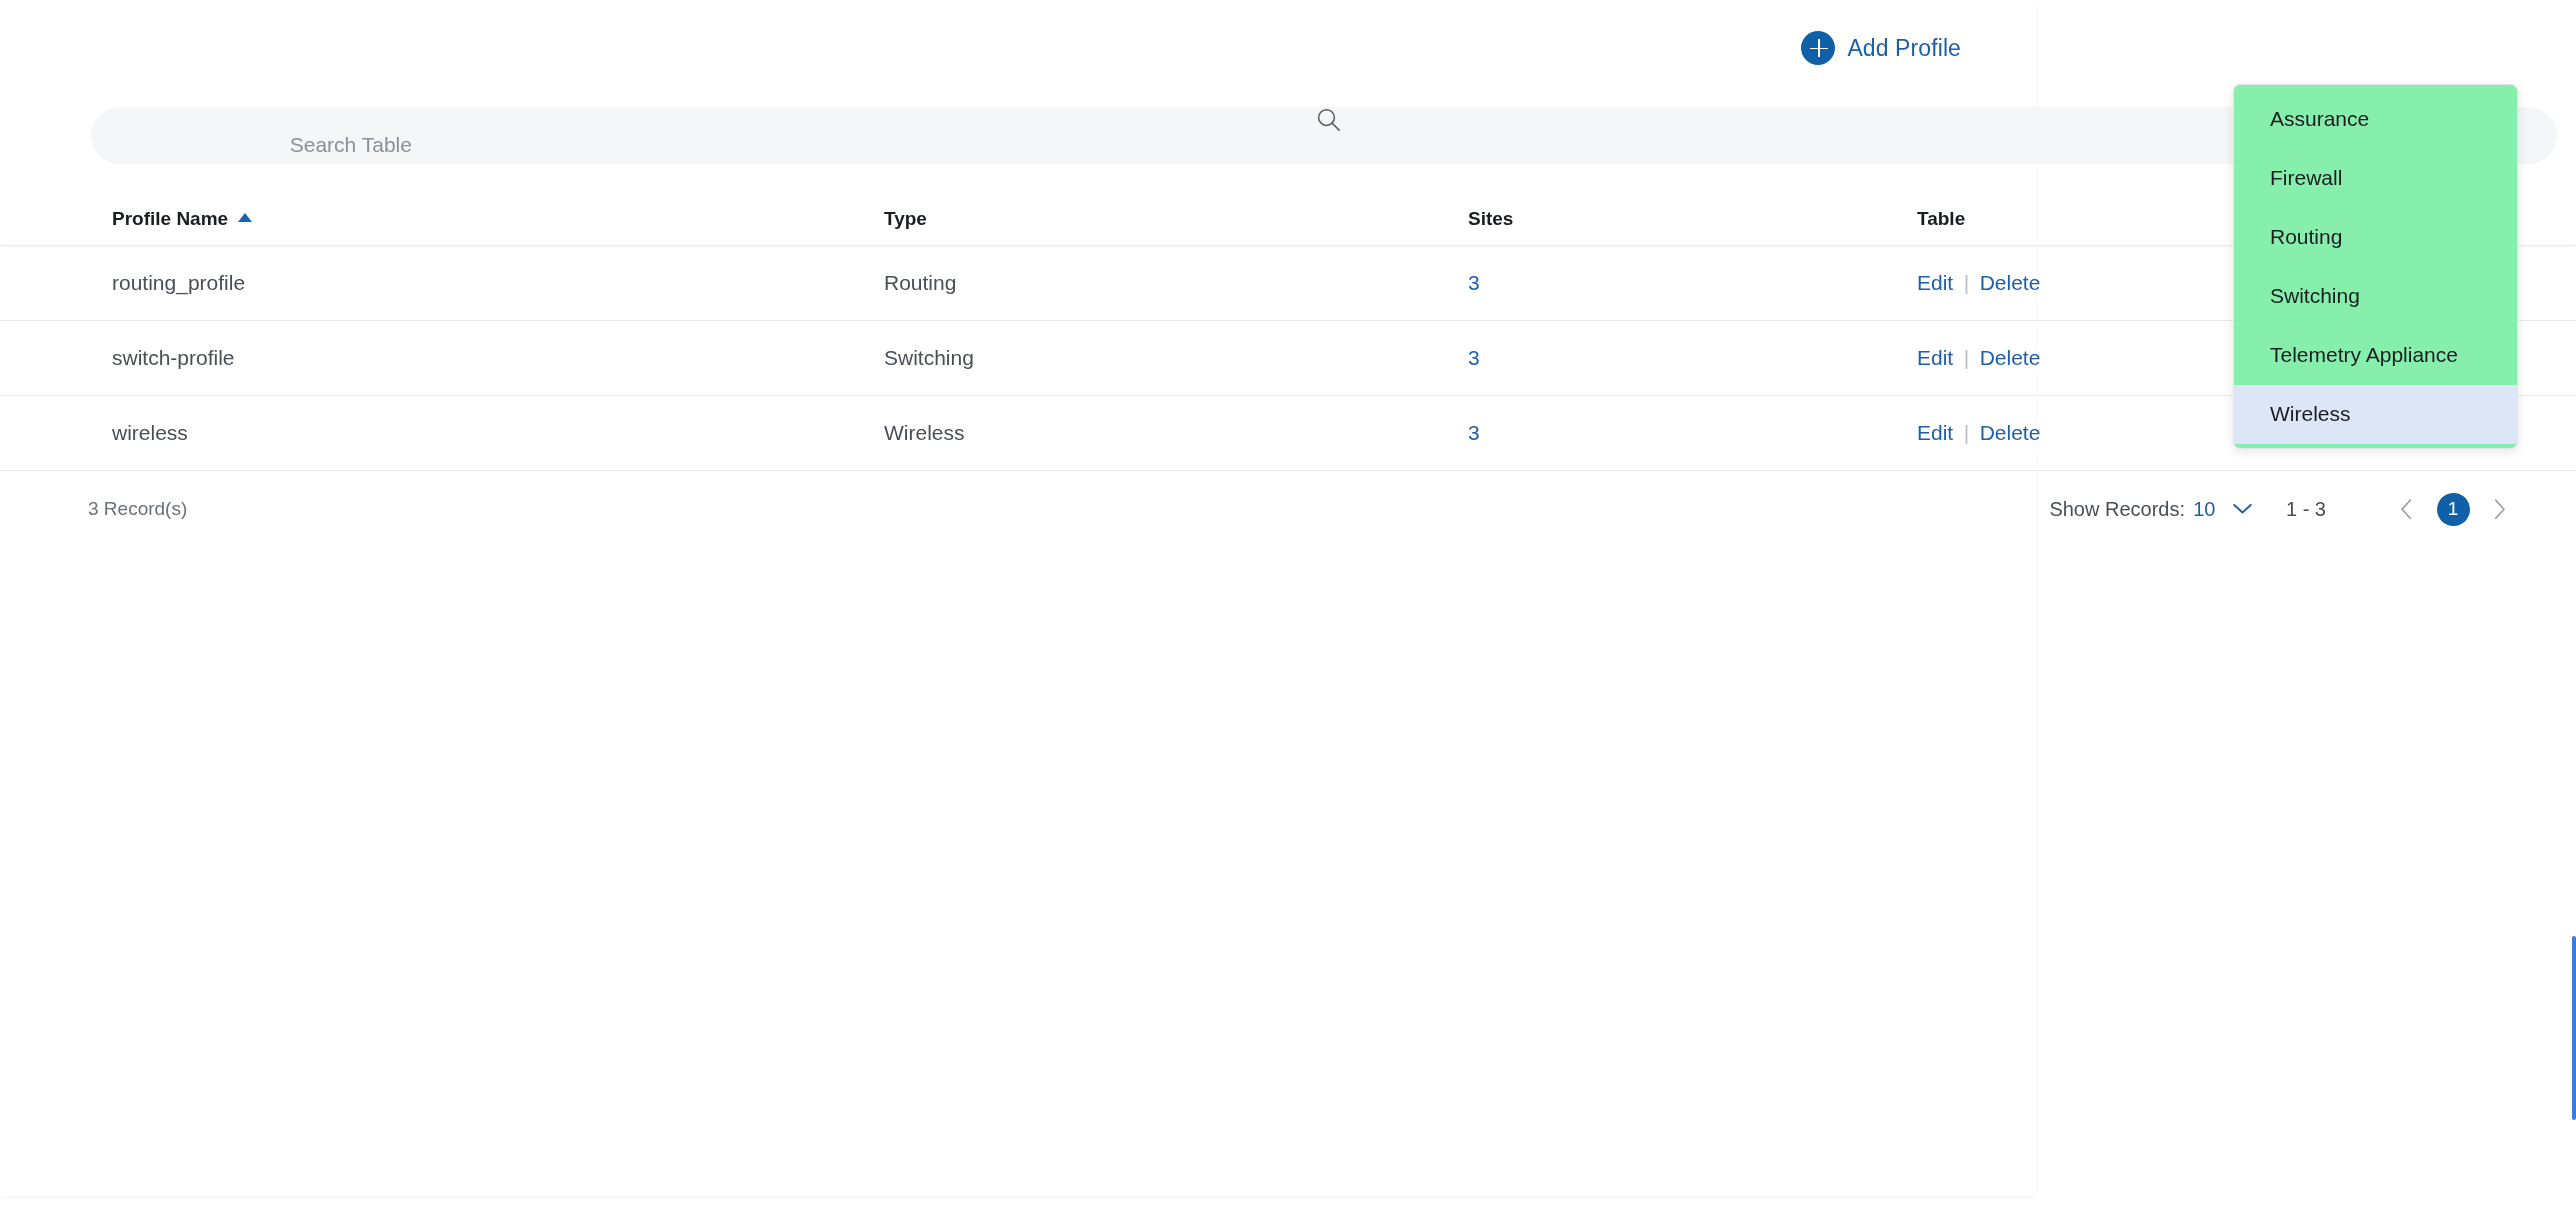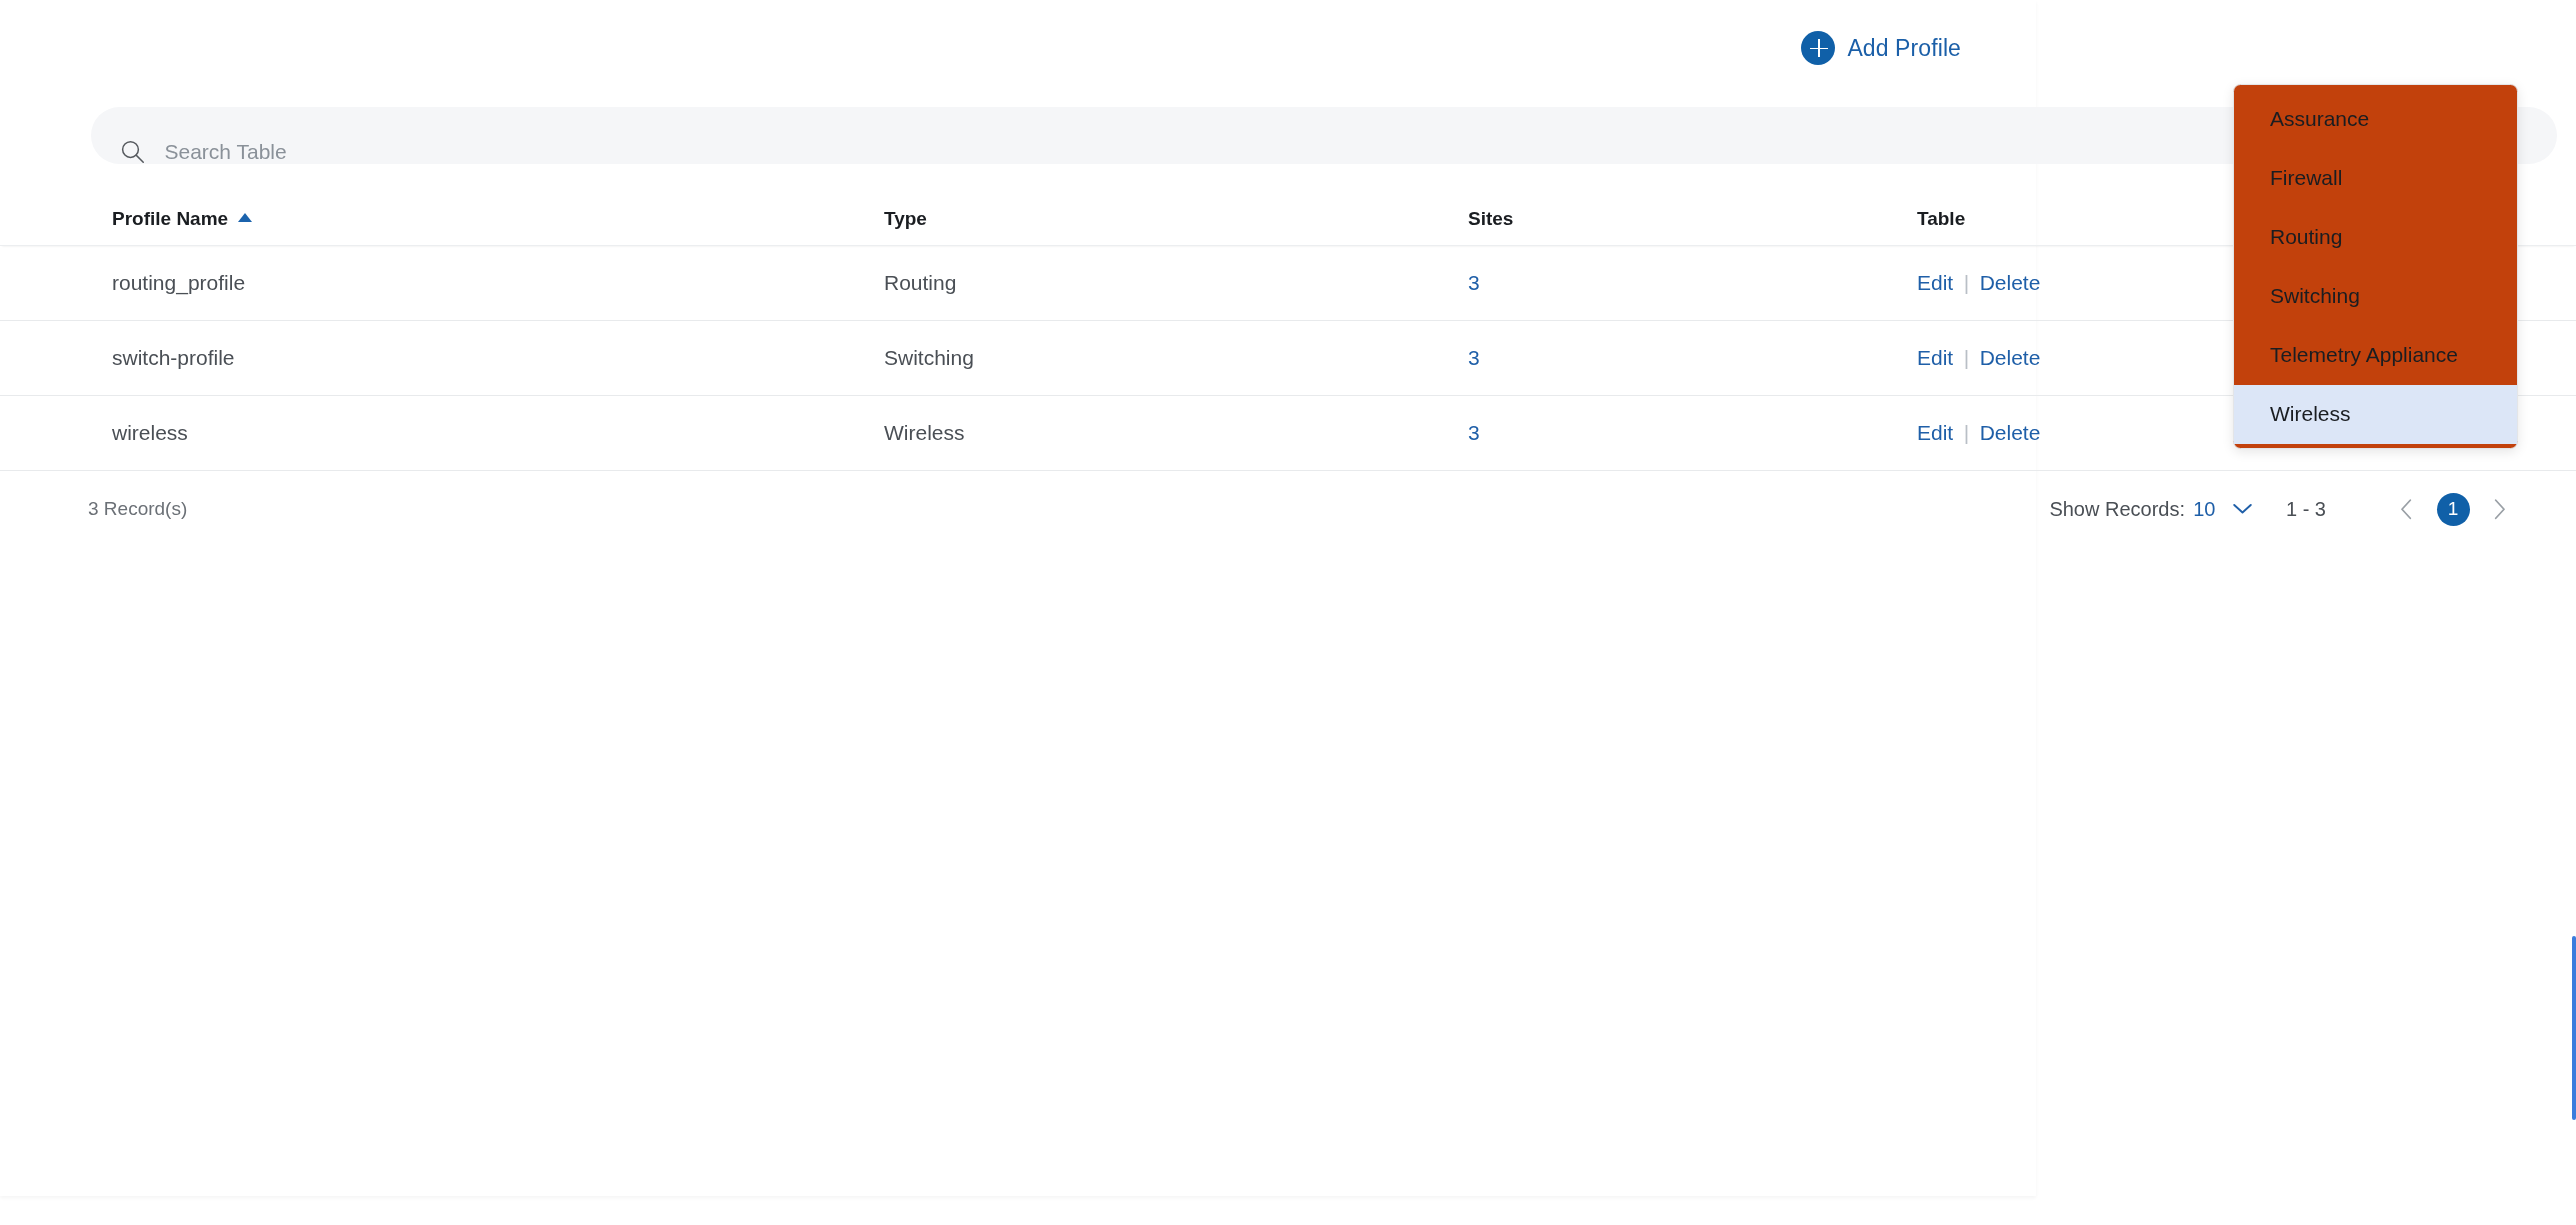--- a/index.html
+++ b/index.html
@@ -68,23 +68,24 @@
   
   .search-bar {
     position: absolute;
     left: 91px;
     top: 107px;
     width: 2466px;
     height: 57px;
     background: #f5f6f8;
     border-radius: 28.5px;
     display: flex;
-    align-items: flex-end;
+    align-items: center;
     box-sizing: border-box;
     padding-left: 28.5px;
+    flex-direction: column;
   }
   .search-icon {
     width: 25.5px;
     height: 25.5px;
     flex: 0 0 auto;
     position: relative;
     margin-right: 19.5px;
   }
   .search-icon svg { display: block; }
   .search-input {
@@ -223,21 +224,21 @@
     margin: 0 13.5px;
     cursor: pointer;
   }
 
   
   .dropdown {
     position: absolute;
     left: 2233px;
     top: 84px;
     width: 285px;
-    background: #c2410c;
+    background: #86efac;
     border: 0.7px solid #e3e5e8;
     border-radius: 7.5px;
     box-shadow: 0 3px 12px rgba(0,0,0,0.10);
     padding: 4.5px 0 4.5px 0;
     z-index: 50;
     box-sizing: border-box;
   }
   .dd-item {
     height: 59px;
     display: flex;

